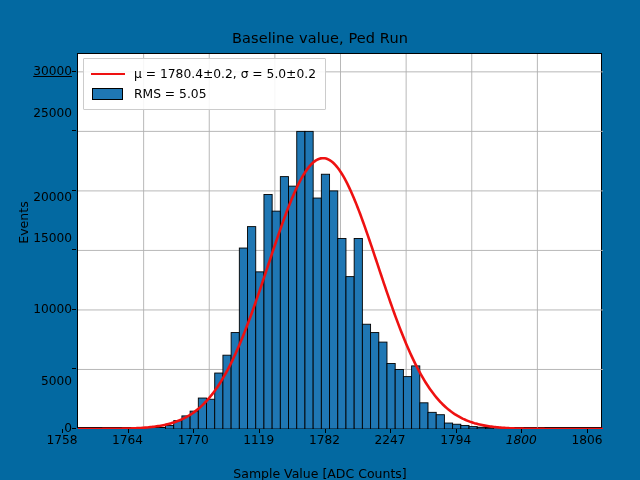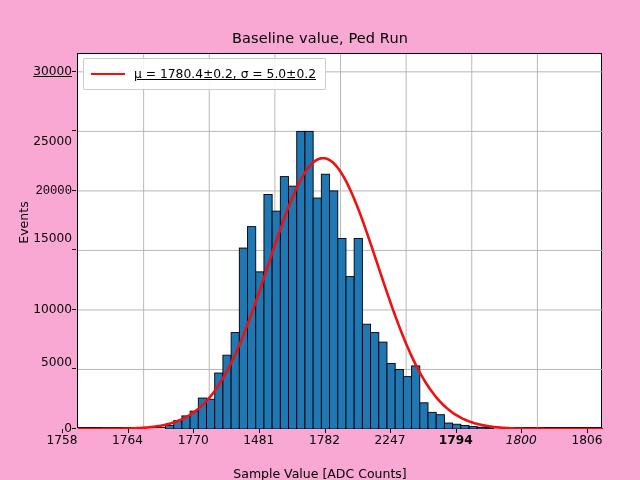--- a/index.html
+++ b/index.html
@@ -10,21 +10,21 @@
   body {
     width: 640px;
     height: 480px;
     font-family: "DejaVu Sans", sans-serif;
     overflow: hidden;
   }
   #figure {
     position: relative;
     width: 640px;
     height: 480px;
-    background: #f9a8d4;
+    background: #0369a1;
   }
   #chart-title {
     position: absolute;
     left: 0;
     top: 30px;
     width: 640px;
     text-align: center;
     font-size: 14.5px;
     color: #000000;
     letter-spacing: 0.1px;
@@ -101,21 +101,20 @@
   }
   #legend {
     position: absolute;
     left: 83px;
     top: 58px;
     border: 1px solid #cccccc;
     background: rgba(255,255,255,0.88);
     padding: 5px 9px 5px 7px;
     box-sizing: border-box;
     border-radius: 1px;
-    text-decoration: underline;
   }
   .legend-row {
     display: flex;
     align-items: center;
     height: 20px;
   }
   .legend-key {
     width: 34px;
     height: 14px;
     margin-right: 9px;
@@ -152,47 +151,47 @@
 <div id="figure">
 
   <div id="chart-title">Baseline value, Ped Run</div>
 
   <div id="ylabel">Events</div>
   <div id="xlabel">Sample Value [ADC Counts]</div>
 
   <div id="ytick-layer">
       <div class="ytick-label" style="top: 375px;">0</div>
       <div style="position: absolute; right: -4px; width: 4px; height: 1px; background: rgb(0, 0, 0); top: 375px;"></div>
-      <div class="ytick-label" style="top: 309px; text-align: right;">5000</div>
+      <div class="ytick-label" style="top: 328px; text-align: right;">5000</div>
       <div style="position: absolute; right: -4px; width: 4px; height: 1px; background: rgb(0, 0, 0); top: 315.476px;"></div>
       <div class="ytick-label" style="top: 255.952px;">10000</div>
       <div style="position: absolute; right: -4px; width: 4px; height: 1px; background: rgb(0, 0, 0); top: 255.952px;"></div>
       <div class="ytick-label" style="top: 185px;">15000</div>
       <div style="position: absolute; right: -4px; width: 4px; height: 1px; background: rgb(0, 0, 0); top: 196.429px;"></div>
-      <div class="ytick-label" style="top: 138px; font-family: Liberation Mono, monospace;">20000</div>
+      <div class="ytick-label" style="top: 144px;">20000</div>
       <div style="position: absolute; right: -4px; width: 4px; height: 1px; background: rgb(0, 0, 0); top: 136.905px;"></div>
-      <div class="ytick-label" style="top: 88px;">25000</div>
+      <div class="ytick-label" style="top: 60px;">25000</div>
       <div style="position: absolute; right: -4px; width: 4px; height: 1px; background: rgb(0, 0, 0); top: 77.381px;"></div>
       <div class="ytick-label" style="top: 17.8571px; text-decoration: underline;">30000</div>
       <div style="position: absolute; right: -4px; width: 4px; height: 1px; background: rgb(0, 0, 0); top: 17.8571px;"></div>
     </div>
   <div id="xtick-layer">
       <div class="xtick-label" style="left: 0px;">1758</div>
       <div style="position: absolute; top: -4px; height: 4px; width: 1px; background: rgb(0, 0, 0); left: 0px;"></div>
       <div class="xtick-label" style="left: 65.625px;">1764</div>
       <div style="position: absolute; top: -4px; height: 4px; width: 1px; background: rgb(0, 0, 0); left: 65.625px;"></div>
       <div class="xtick-label" style="left: 131.25px;">1770</div>
       <div style="position: absolute; top: -4px; height: 4px; width: 1px; background: rgb(0, 0, 0); left: 131.25px;"></div>
-      <div class="xtick-label" style="left: 196.875px;">1481</div>
+      <div class="xtick-label" style="left: 196.875px;">1119</div>
       <div style="position: absolute; top: -4px; height: 4px; width: 1px; background: rgb(0, 0, 0); left: 196.875px;"></div>
       <div class="xtick-label" style="left: 262.5px;">1782</div>
       <div style="position: absolute; top: -4px; height: 4px; width: 1px; background: rgb(0, 0, 0); left: 262.5px;"></div>
       <div class="xtick-label" style="left: 328.125px;">2247</div>
       <div style="position: absolute; top: -4px; height: 4px; width: 1px; background: rgb(0, 0, 0); left: 328.125px;"></div>
-      <div class="xtick-label" style="left: 393.75px; font-weight: bold;">1794</div>
+      <div class="xtick-label" style="left: 393.75px;">1794</div>
       <div style="position: absolute; top: -4px; height: 4px; width: 1px; background: rgb(0, 0, 0); left: 393.75px;"></div>
       <div class="xtick-label" style="left: 459.375px; font-style: italic;">1800</div>
       <div style="position: absolute; top: -4px; height: 4px; width: 1px; background: rgb(0, 0, 0); left: 459.375px;"></div>
       <div class="xtick-label" style="left: 525px;">1806</div>
       <div style="position: absolute; top: -4px; height: 4px; width: 1px; background: rgb(0, 0, 0); left: 525px;"></div>
     </div>
 
   <div id="plot-area">
     <svg id="plot-svg" viewBox="0 0 525 375" preserveAspectRatio="none">
       <g id="gridlines">
@@ -256,15 +255,21 @@
     </svg>
   </div>
 
   <div id="legend">
     <div class="legend-row">
       <span class="legend-key">
           <span class="legend-line"></span>
         </span>
       <span class="legend-text">μ = 1780.4±0.2, σ = 5.0±0.2</span>
     </div>
+    <div class="legend-row">
+      <span class="legend-key">
+          <span class="legend-patch"></span>
+        </span>
+      <span class="legend-text">RMS = 5.05</span>
+    </div>
   </div>
 
 </div>
 
 </body></html>

